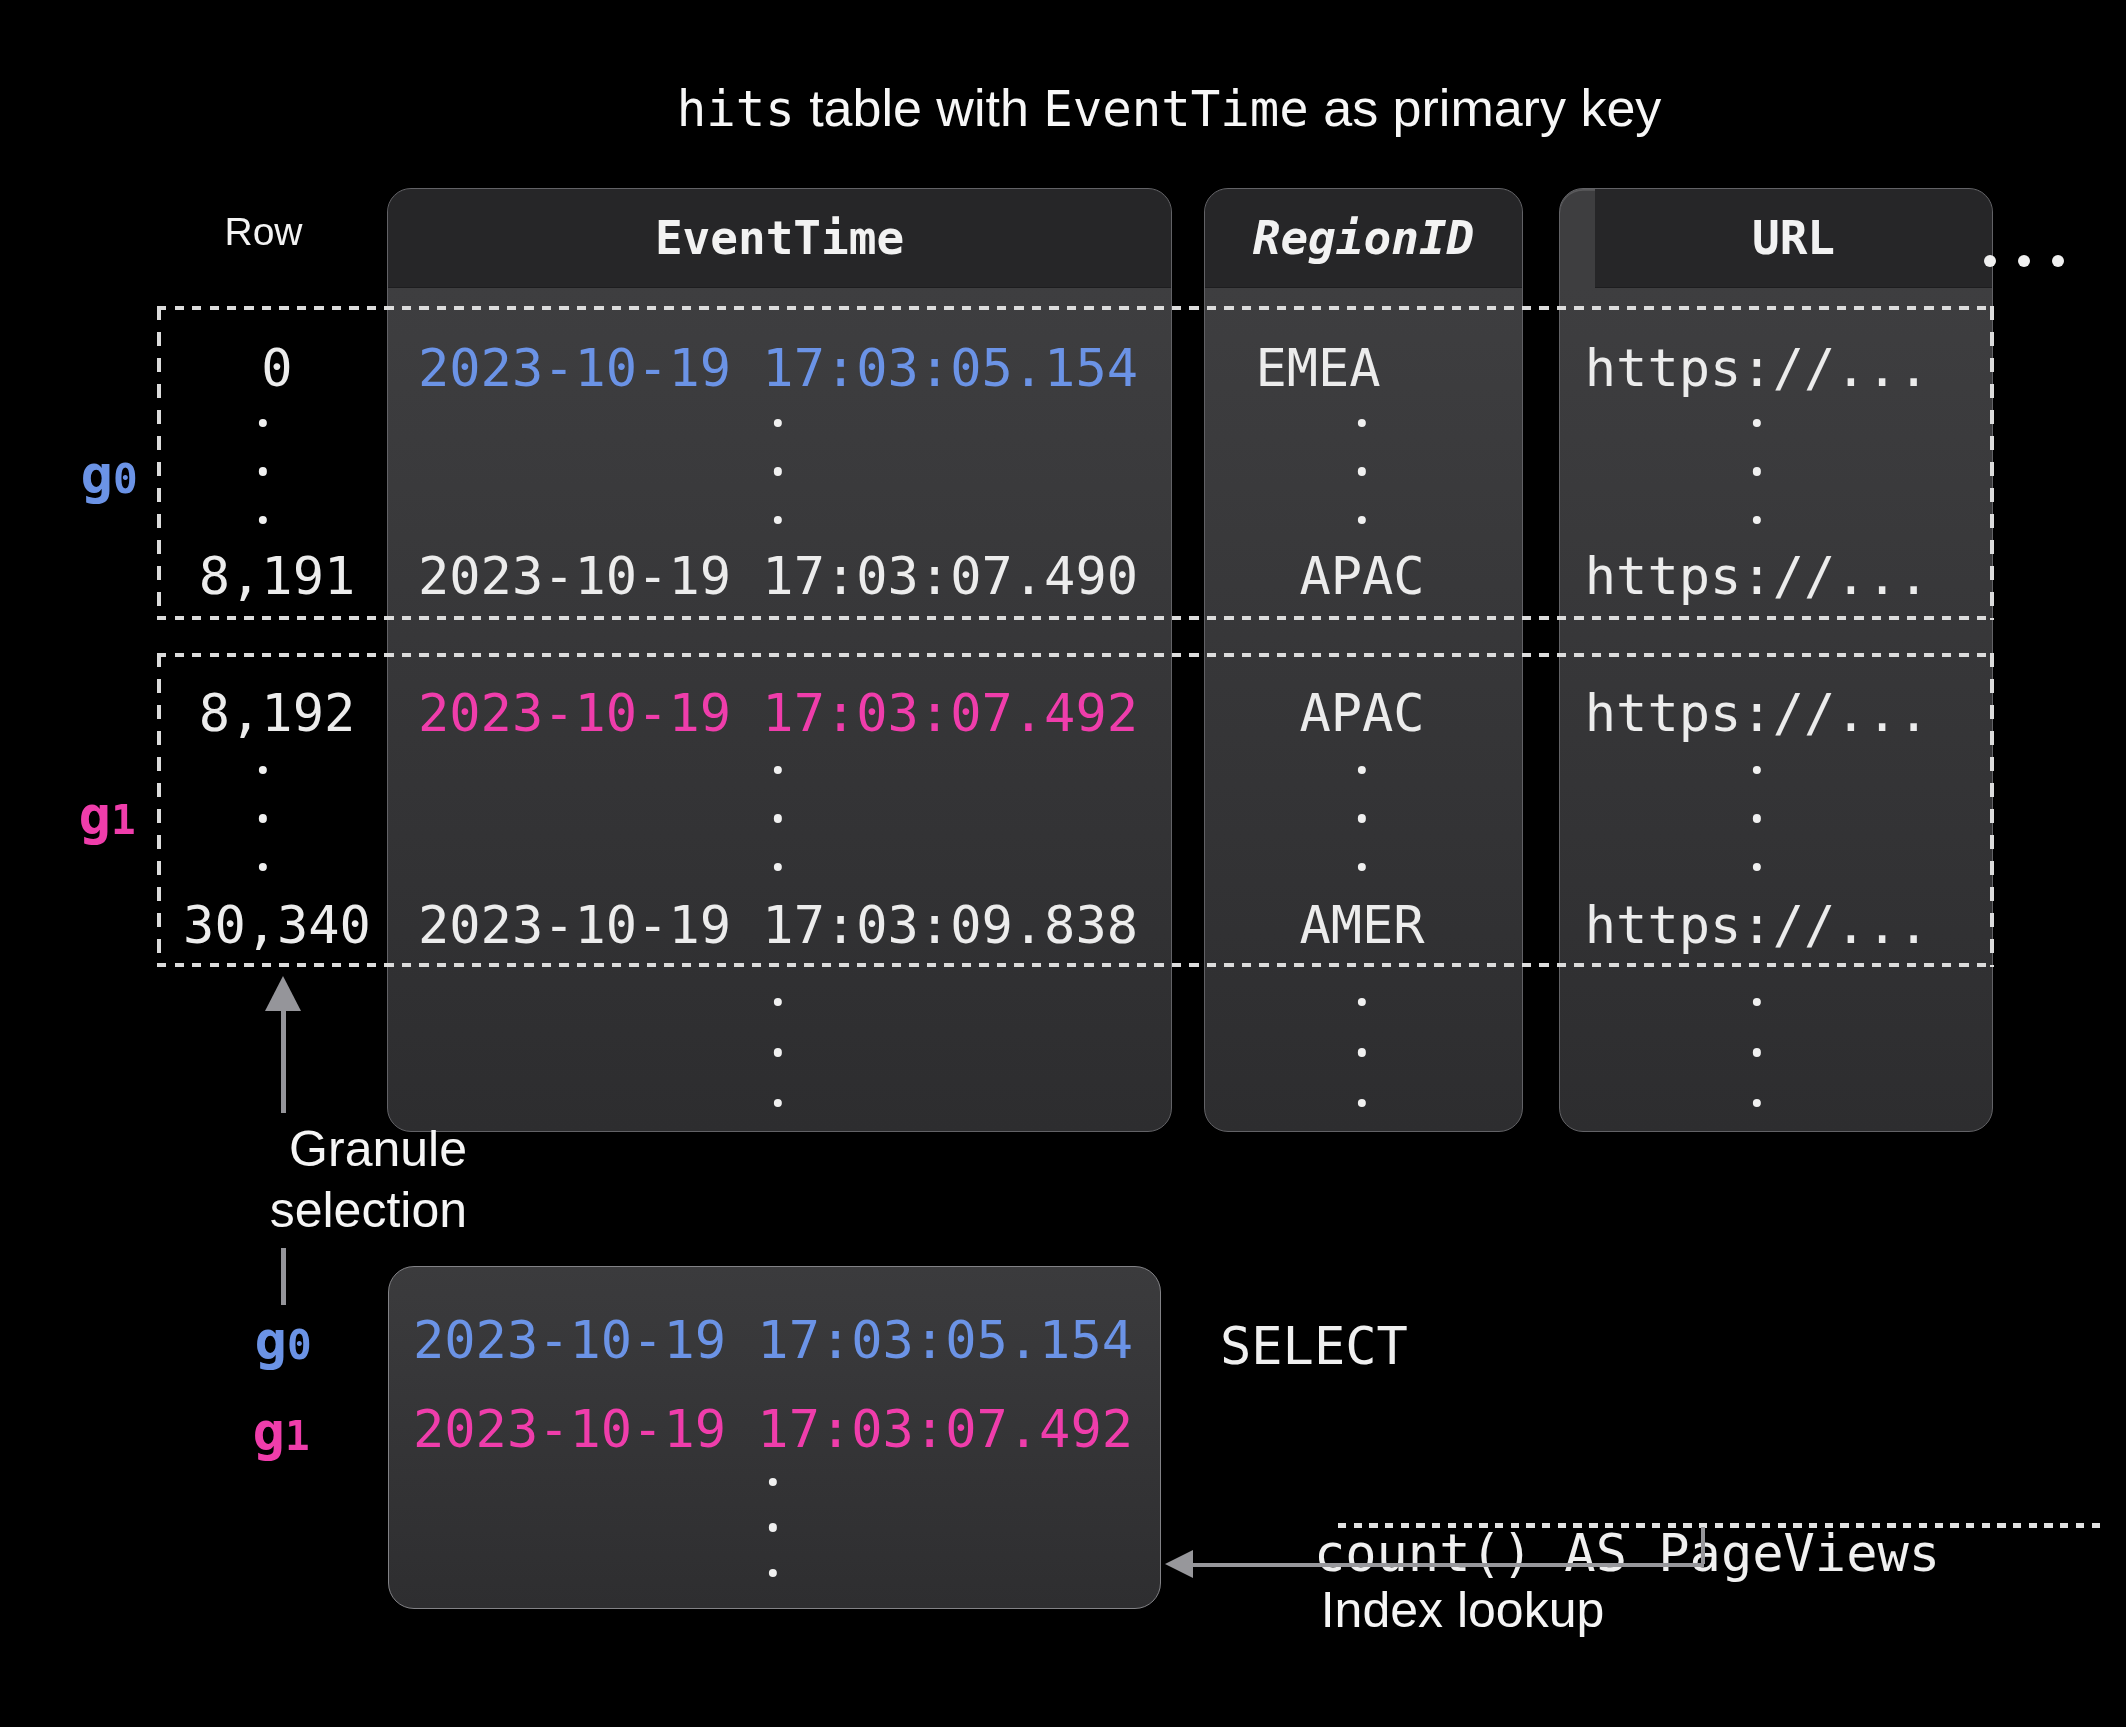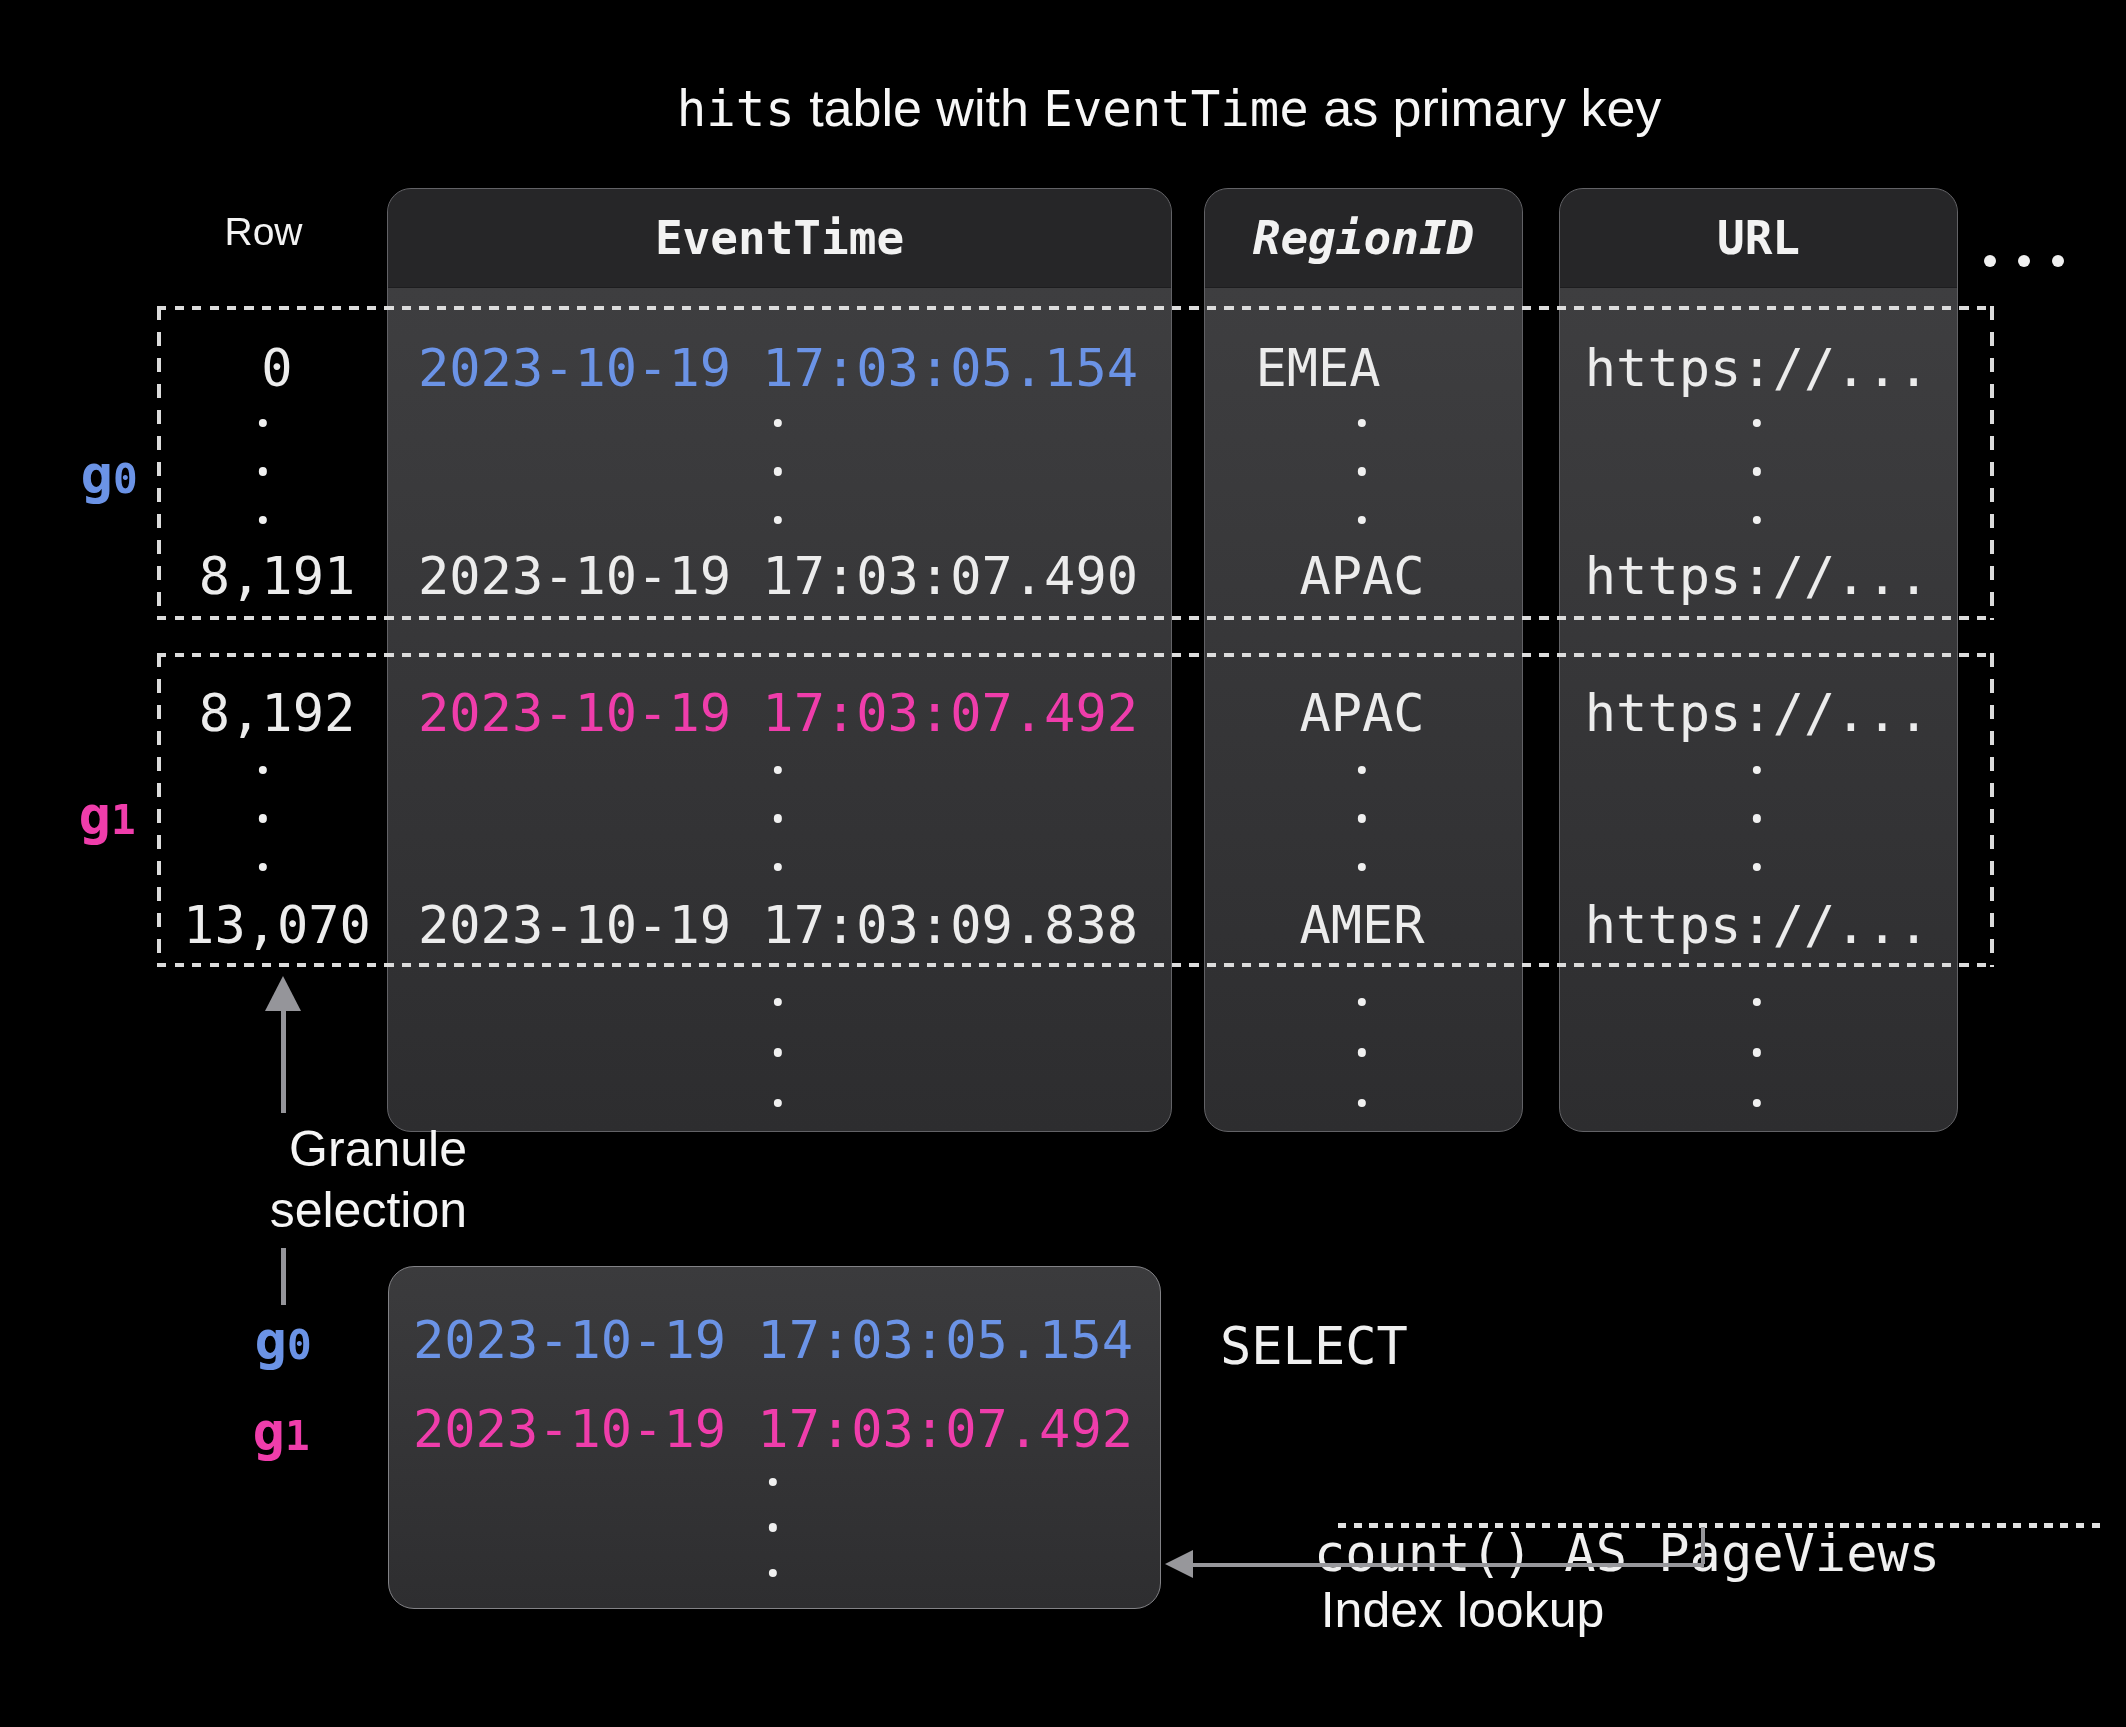--- a/index.html
+++ b/index.html
@@ -81,21 +81,21 @@
   <div class="title"><span class="code">hits</span><span> table with </span><span class="code">EventTime</span><span> as primary key</span></div>
 
   <div class="row-header">Row</div>
 
   <div class="col" style="left:387px;width:783px;">
     <div class="col-header">EventTime</div>
   </div>
   <div class="col" style="left:1204px;width:317px;font-style:italic;">
     <div class="col-header">RegionID</div>
   </div>
-  <div class="col" style="left:1559px;width:397px;">
+  <div class="col" style="left:1559px;width:397px;padding-left:35px;">
     <div class="col-header">URL</div>
   </div>
 
   <div class="hdots" style="left:1984px;top:255px;">
     <span class="dot"></span>
       <span class="dot"></span>
       <span class="dot"></span>
   </div>
 
   <div class="drect" style="top:306px;">
@@ -170,21 +170,21 @@
       <span class="dot"></span>
       <span class="dot"></span>
       <span class="dot"></span>
     </div>
   <div class="vdots" style="left:1757px;top:766px;">
       <span class="dot"></span>
       <span class="dot"></span>
       <span class="dot"></span>
     </div>
 
-  <div class="cell" style="left:277px;top:925px;">13,070</div>
+  <div class="cell" style="left:277px;top:925px;">30,340</div>
   <div class="cell" style="left:778px;top:925px;">2023-10-19 17:03:09.838</div>
   <div class="cell" style="left:1362px;top:925px;">AMER</div>
   <div class="cell" style="left:1757px;top:925px;">https://...</div>
 
   <div class="vdots wide" style="left:778px;top:998px;">
       <span class="dot"></span>
       <span class="dot"></span>
       <span class="dot"></span>
     </div>
   <div class="vdots wide" style="left:1362px;top:998px;">

